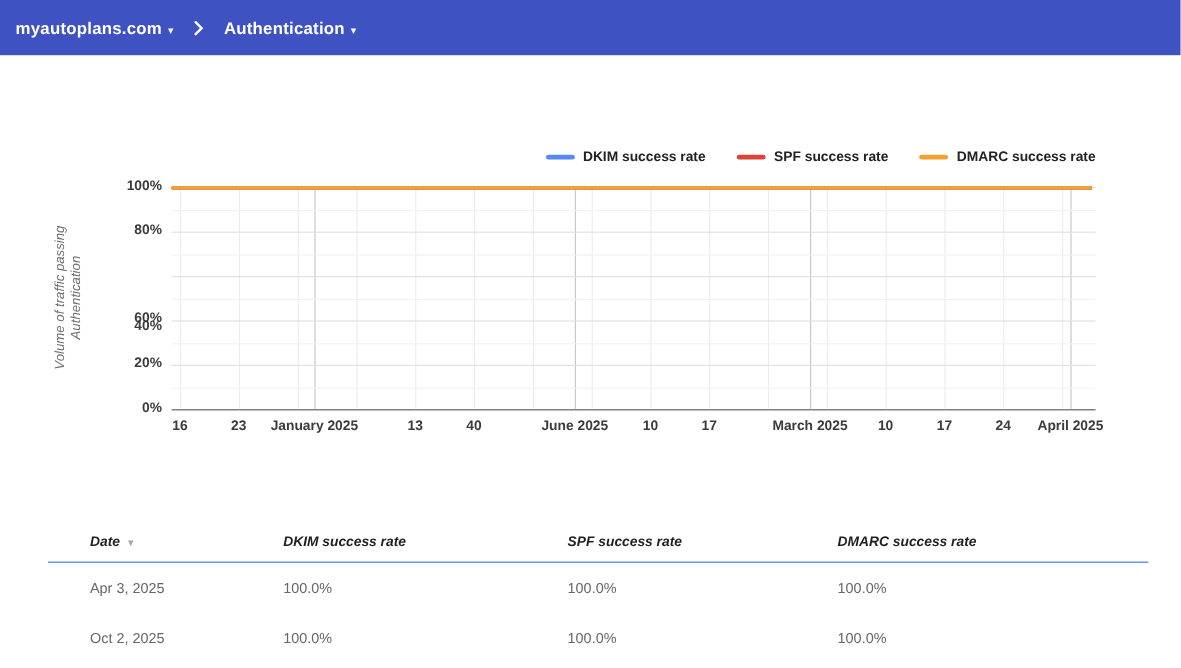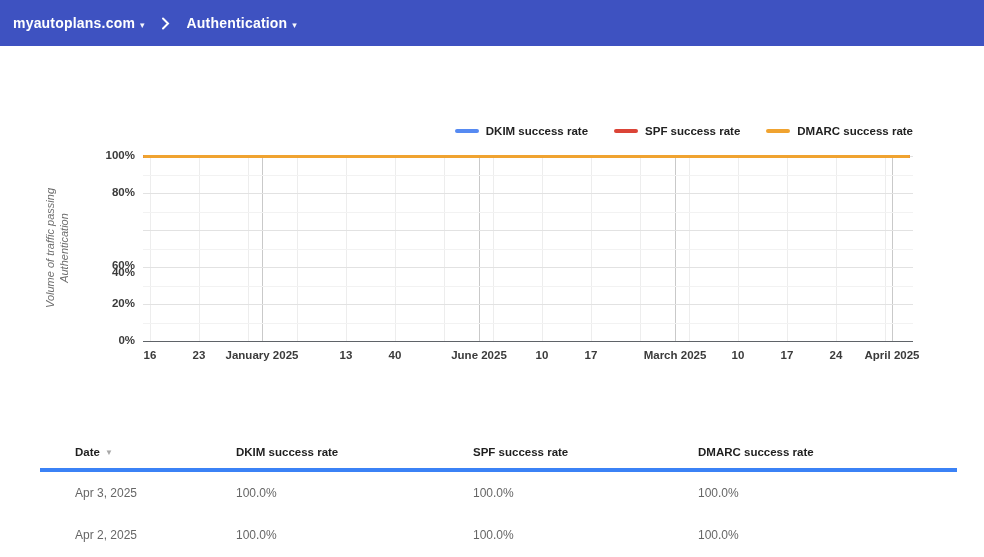--- a/index.html
+++ b/index.html
@@ -39,21 +39,21 @@
   .vgrid{position:absolute;top:0;bottom:0;width:1px;}
   .series-line{position:absolute;height:3px;border-radius:1px;}
   #xaxis-labels{position:absolute;left:143px;top:349px;width:780px;height:14px;}
   .xtick{position:absolute;transform:translateX(-50%);font-size:11.5px;
          font-weight:bold;color:#3b3b3b;white-space:nowrap;}
 
   
   #table{position:absolute;left:40px;top:436px;width:917px;}
   .t-head,.t-row{display:grid;grid-template-columns:161px 237px 225px 1fr;
                  padding-left:35px;align-items:center;}
-  .t-head{height:32px;border-bottom:4px solid #3b82f6;}
+  .t-head{height:32px;border-bottom:1px solid #3b82f6;font-style:italic;}
   .t-head .cell{font-size:11.5px;font-weight:bold;color:#1f1f1f;display:flex;align-items:center;}
   .t-row{height:42px;}
   .t-row .cell{font-size:12px;color:#666;}
   .sort-icon{font-size:8px;color:#a8a8a8;margin-left:5px;margin-top:1px;}
 </style>
 </head>
 <body>
 
 <div id="app">
 
@@ -172,21 +172,21 @@
       </div>
     </div>
     <div id="table-body">
         <div class="t-row">
           <div class="cell">Apr 3, 2025</div>
           <div class="cell">100.0%</div>
           <div class="cell">100.0%</div>
           <div class="cell">100.0%</div>
         </div>
         <div class="t-row">
-          <div class="cell">Apr 2, 2025</div>
+          <div class="cell">Oct 2, 2025</div>
           <div class="cell">100.0%</div>
           <div class="cell">100.0%</div>
           <div class="cell">100.0%</div>
         </div>
       </div>
   </div>
 
 </div>
 
 </body></html>

